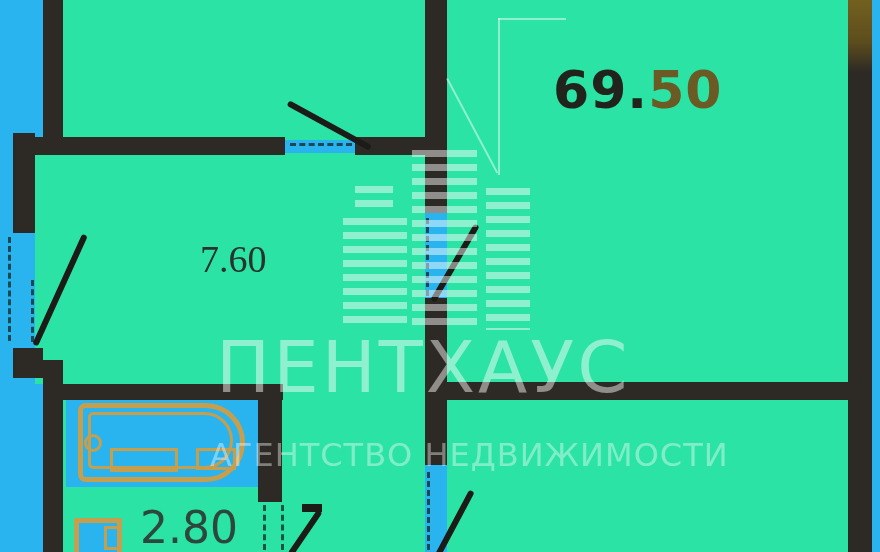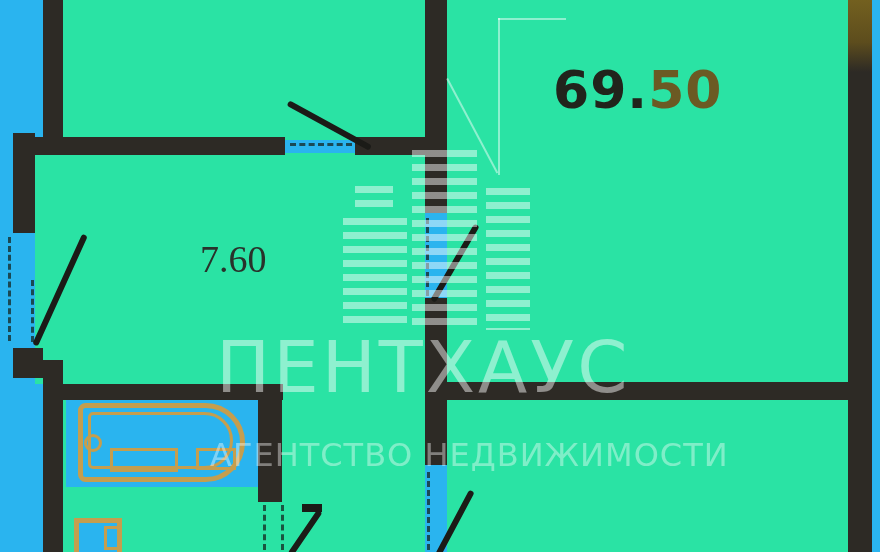--- a/index.html
+++ b/index.html
@@ -107,14 +107,15 @@
     <div class="wline" style="left:448px;top:78px;width:107px;height:2px;
          transform:rotate(62deg);transform-origin:0 0;"></div>
   </div>
   <div class="wm-title wmk" style="left:216px;top:331px;">ПЕНТХАУС</div>
   <div class="wm-sub wmk" style="left:210px;top:419px;margin-top:20px;">АГЕНТСТВО НЕДВИЖИМОСТИ</div>
 
   <div class="lbl lbl-total" style="left:553px;top:16px;">
     <span class="int">69.</span><span class="frac">50</span>
   </div>
   <div class="lbl lbl-hall" style="left:200px;top:240px;">7.60</div>
+  <div class="lbl lbl-bath" style="left:140px;top:506px;">2.80</div>
 
 </div>
 
 </body></html>

